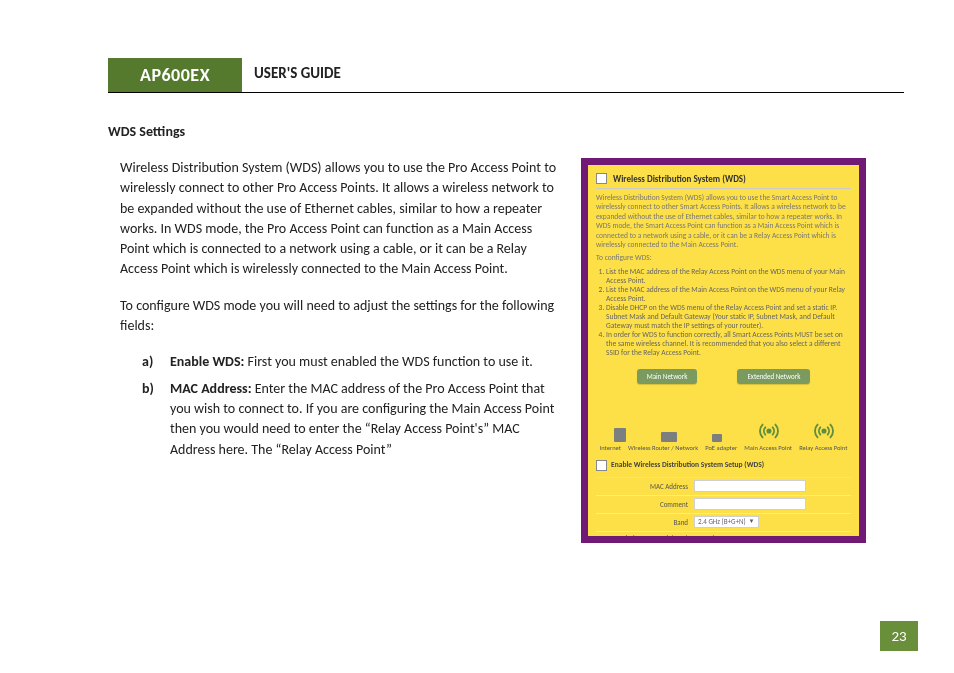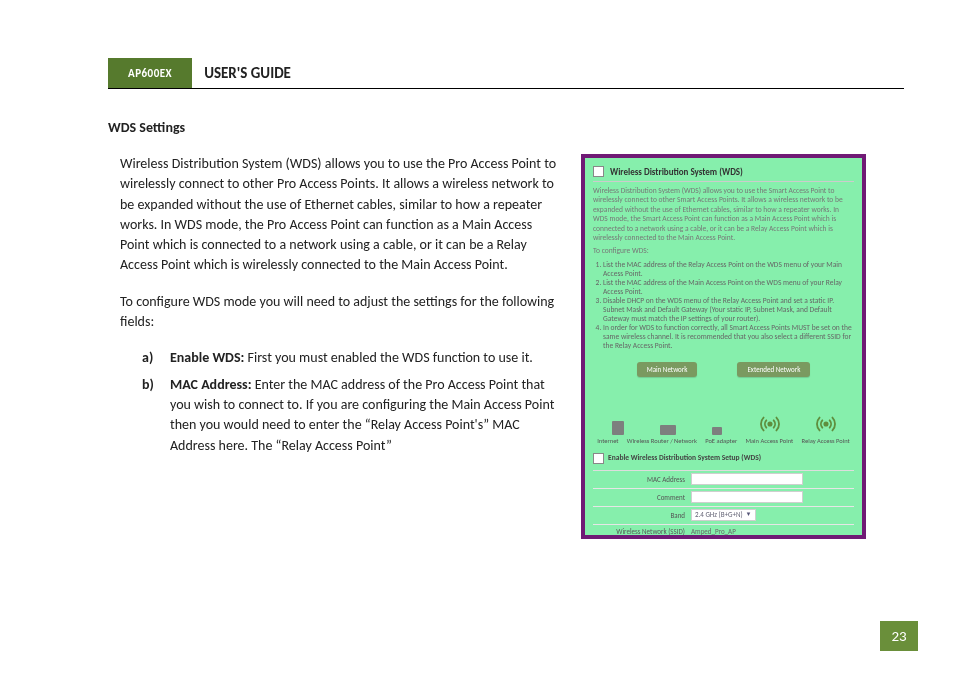--- a/index.html
+++ b/index.html
@@ -22,23 +22,23 @@
   .header-bar {
     display: flex;
     align-items: stretch;
     border-bottom: 1px solid #000;
     margin-right: 10px;
   }
   .prod-chip {
     background: #567a2d;
     color: #fff;
     font-weight: 700;
-    font-size: 11px;
+    font-size: 18px;
     letter-spacing: 0.5px;
-    padding: 6px 20px;
+    padding: 6px 32px;
     display: inline-flex;
     align-items: center;
   }
   .guide-title {
     font-size: 15px;
     font-weight: 800;
     padding: 6px 12px;
   }
   .section-title {
     font-weight: 700;
@@ -73,22 +73,22 @@
   }
   .step-body {
     flex: 1;
   }
   .step-body .lead {
     font-weight: 700;
   }
   
   .shot-col {
     flex: 0 0 285px;
-    border: 4px solid #701a75;
-    background: #86efac;
+    border: 7px solid #701a75;
+    background: #fde047;
     font-size: 7.5px;
     color: #666;
     padding: 8px 8px 10px 8px;
     box-sizing: border-box;
     height: 385px;
     overflow: hidden;
   }
   .panel-title-row {
     display: flex;
     align-items: center;

